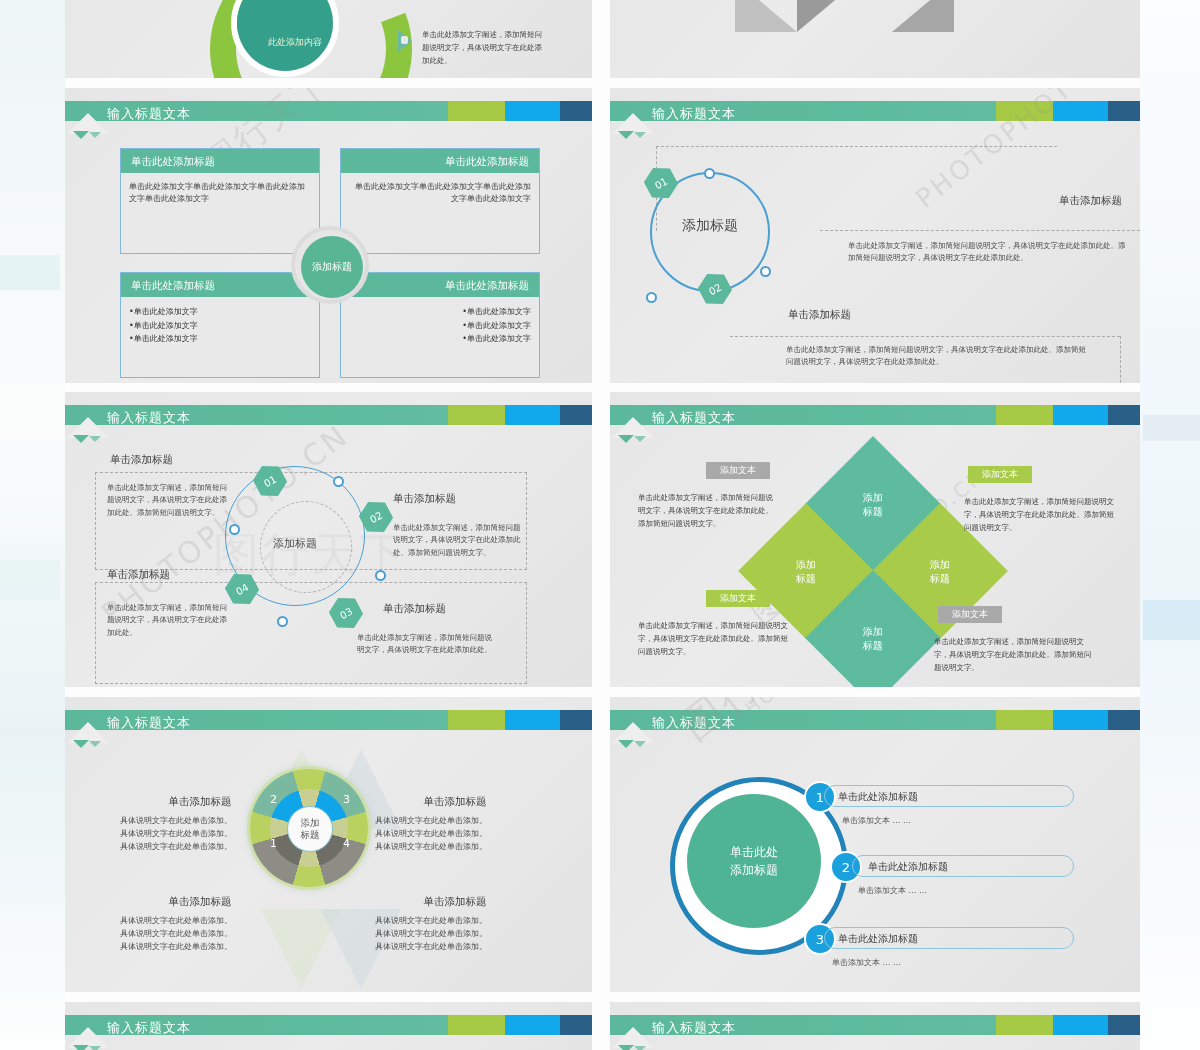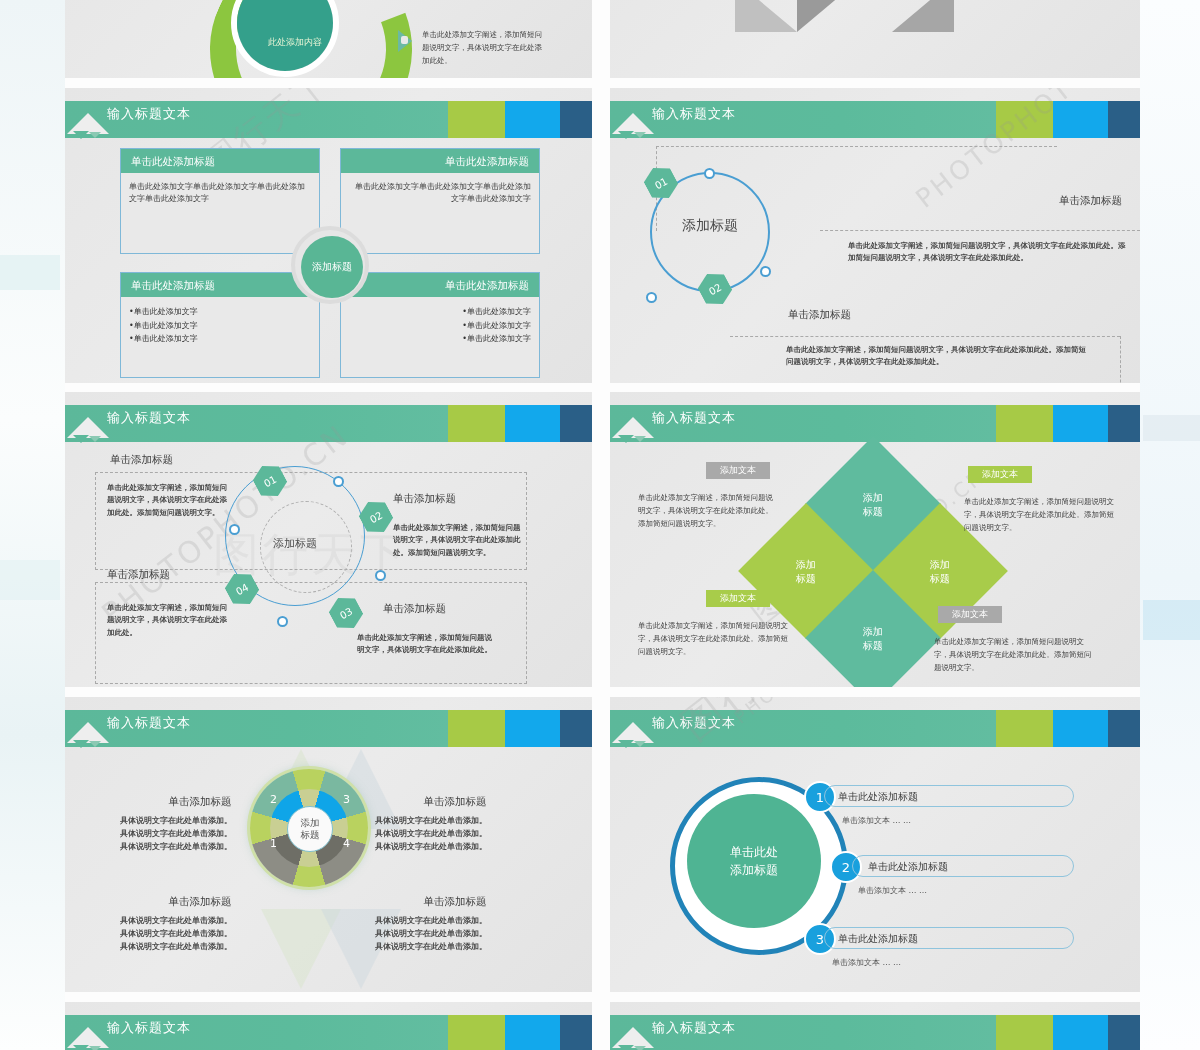--- a/index.html
+++ b/index.html
@@ -24,21 +24,21 @@
   .slide{position:absolute;background:linear-gradient(135deg,#e6e6e6 0%,#ebebeb 45%,#e3e3e3 100%);overflow:hidden;}
   .col-l{left:0;width:527px;}
   .col-r{left:545px;width:530px;}
   .row0{top:-92px;height:170px;}
   .row1{top:88px;height:295px;}
   .row2{top:392px;height:295px;}
   .row3{top:697px;height:295px;}
   .row4{top:1002px;height:140px;}
 
   
-  .hdr{position:absolute;left:0;top:13px;height:37px;width:100%;display:flex;text-align:center;}
+  .hdr{position:absolute;left:0;top:13px;height:20px;width:100%;display:flex;text-align:center;}
   .hdr .seg{height:100%;}
   .hdr .main{flex:1;background:linear-gradient(90deg,#5cb89a 0%,#5cbb9c 60%,#62bda0 100%);position:relative;}
   .hdr .s-green{width:57px;background:#a7ca46;}
   .hdr .s-cyan{width:55px;background:#12a8ec;}
   .hdr .s-navy{width:32px;background:#2a5f87;}
   .hdr-title{position:absolute;left:42px;top:4px;font-size:13px;color:#ffffff;letter-spacing:1px;font-family:"DejaVu Sans",sans-serif;}
   
   .notch{position:absolute;left:0;top:13px;width:46px;height:40px;pointer-events:none;}
   .notch .big{position:absolute;left:2px;top:12px;width:0;height:0;border-left:21px solid transparent;border-right:21px solid transparent;border-bottom:21px solid #eeeeee;}
   .notch .t1{position:absolute;left:8px;top:30px;width:0;height:0;border-left:8px solid transparent;border-right:8px solid transparent;border-top:8px solid #5cb89a;}
@@ -75,21 +75,21 @@
   
   .ring2{position:absolute;left:40px;top:32px;width:116px;height:116px;border:2px solid #4a9ed2;border-radius:50%;}
   .ring2 .ctr{position:absolute;left:0;right:0;top:43px;text-align:center;font-size:14px;color:#4a4a4a;font-family:"DejaVu Sans",sans-serif;}
   .hexg{position:absolute;width:30px;height:34px;background:#5cb89a;
         clip-path:polygon(50% 0%,100% 25%,100% 75%,50% 100%,0% 75%,0% 25%);
         color:#fff;font-size:10px;display:flex;align-items:center;justify-content:center;
         transform:rotate(-28deg);font-family:"DejaVu Sans",sans-serif;}
   .dot-w{position:absolute;width:11px;height:11px;border-radius:50%;background:#fff;border:2px solid #4a9ed2;box-sizing:border-box;}
   .callout{position:absolute;}
   .co-title{font-size:10.5px;color:#3d3d3d;font-family:"DejaVu Sans",sans-serif;margin-bottom:5px;}
-  .co-text{font-size:7.5px;line-height:1.65;color:#4a4a4a;font-family:"DejaVu Sans",sans-serif;font-weight:bold;}
+  .co-text{font-size:7.5px;line-height:1.65;color:#4a4a4a;font-family:"DejaVu Sans",sans-serif;}
   .dashline{position:absolute;border-top:1px dashed #a9a9a9;}
   .dashbox{position:absolute;border:1px dashed #a9a9a9;}
 
   
   .ring3{position:absolute;left:160px;top:22px;width:138px;height:138px;border:1.6px solid #4a9ed2;border-radius:50%;}
   .ring3-in{position:absolute;left:195px;top:57px;width:90px;height:90px;border:1px dashed #b0b0b0;border-radius:50%;}
   .ring3-lbl{position:absolute;left:175px;top:92px;width:110px;text-align:center;font-size:11px;color:#4a4a4a;font-family:"DejaVu Sans",sans-serif;}
 
   
   .dia-wrap{position:absolute;left:148px;top:12px;width:230px;height:215px;}

